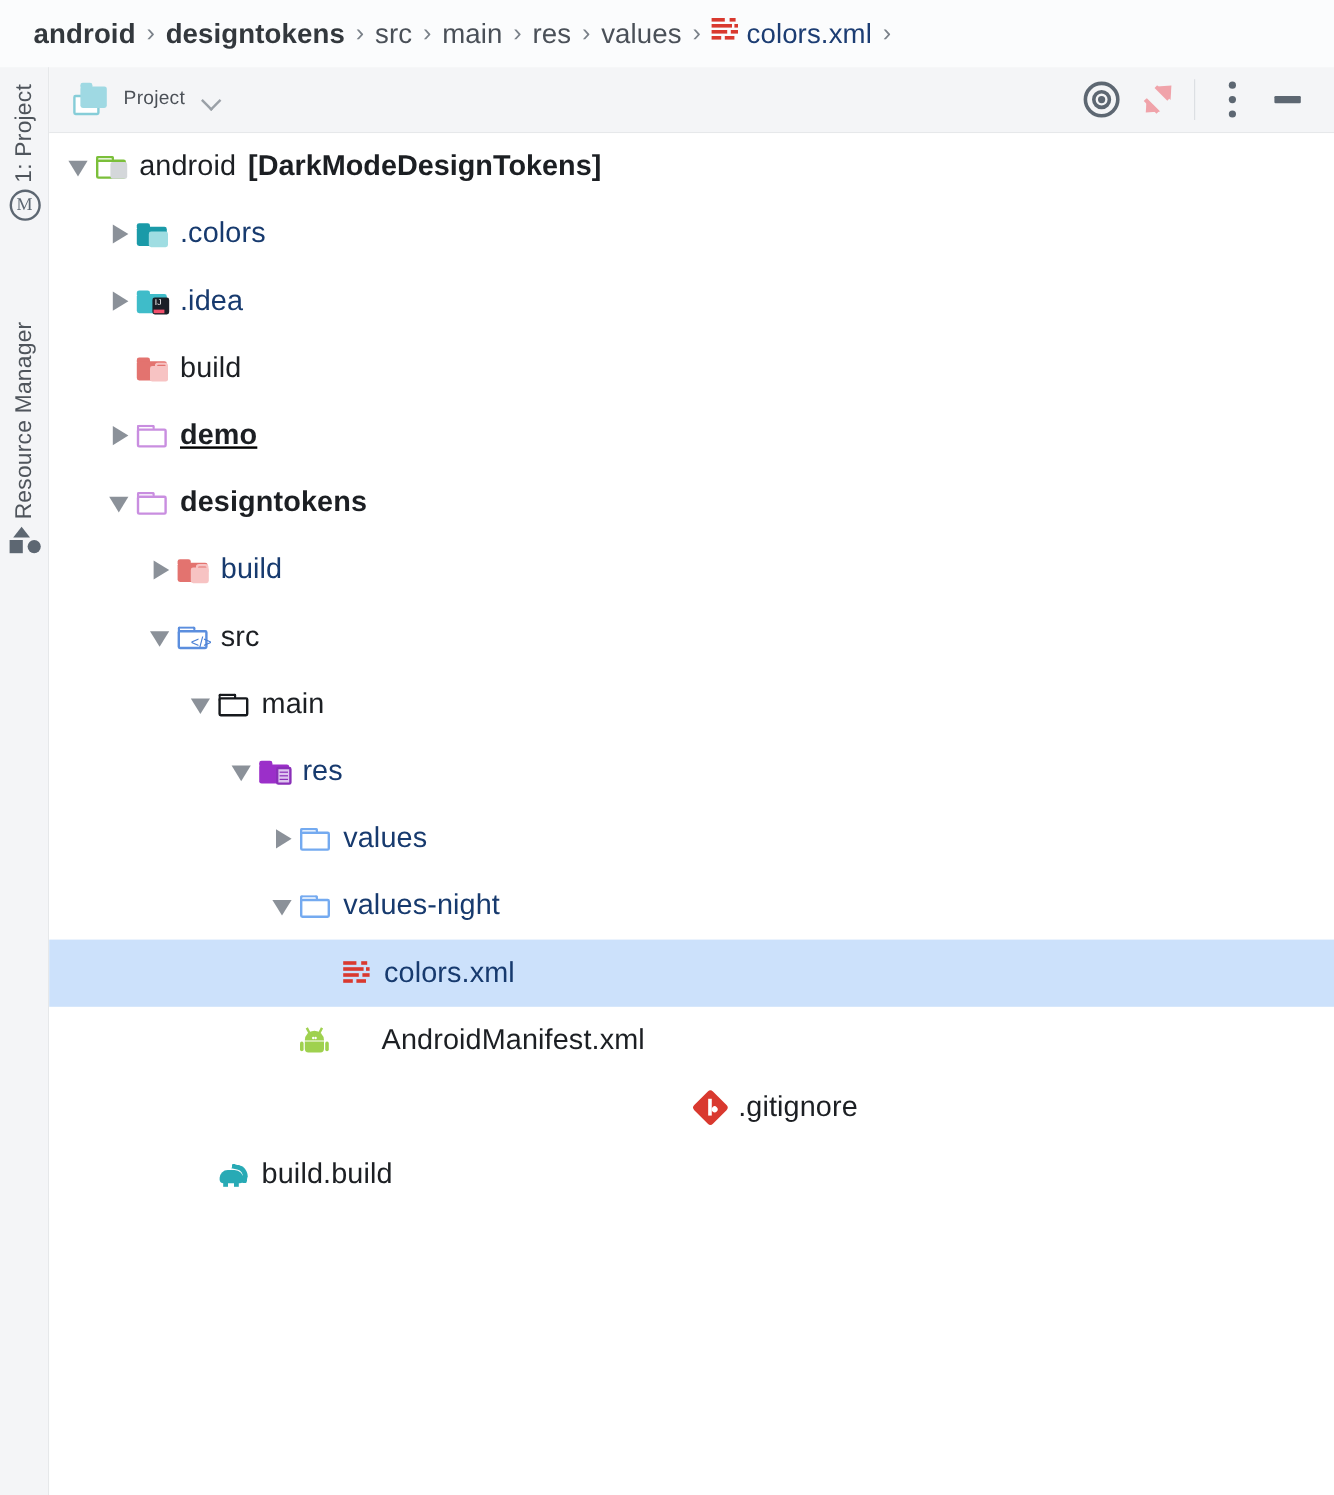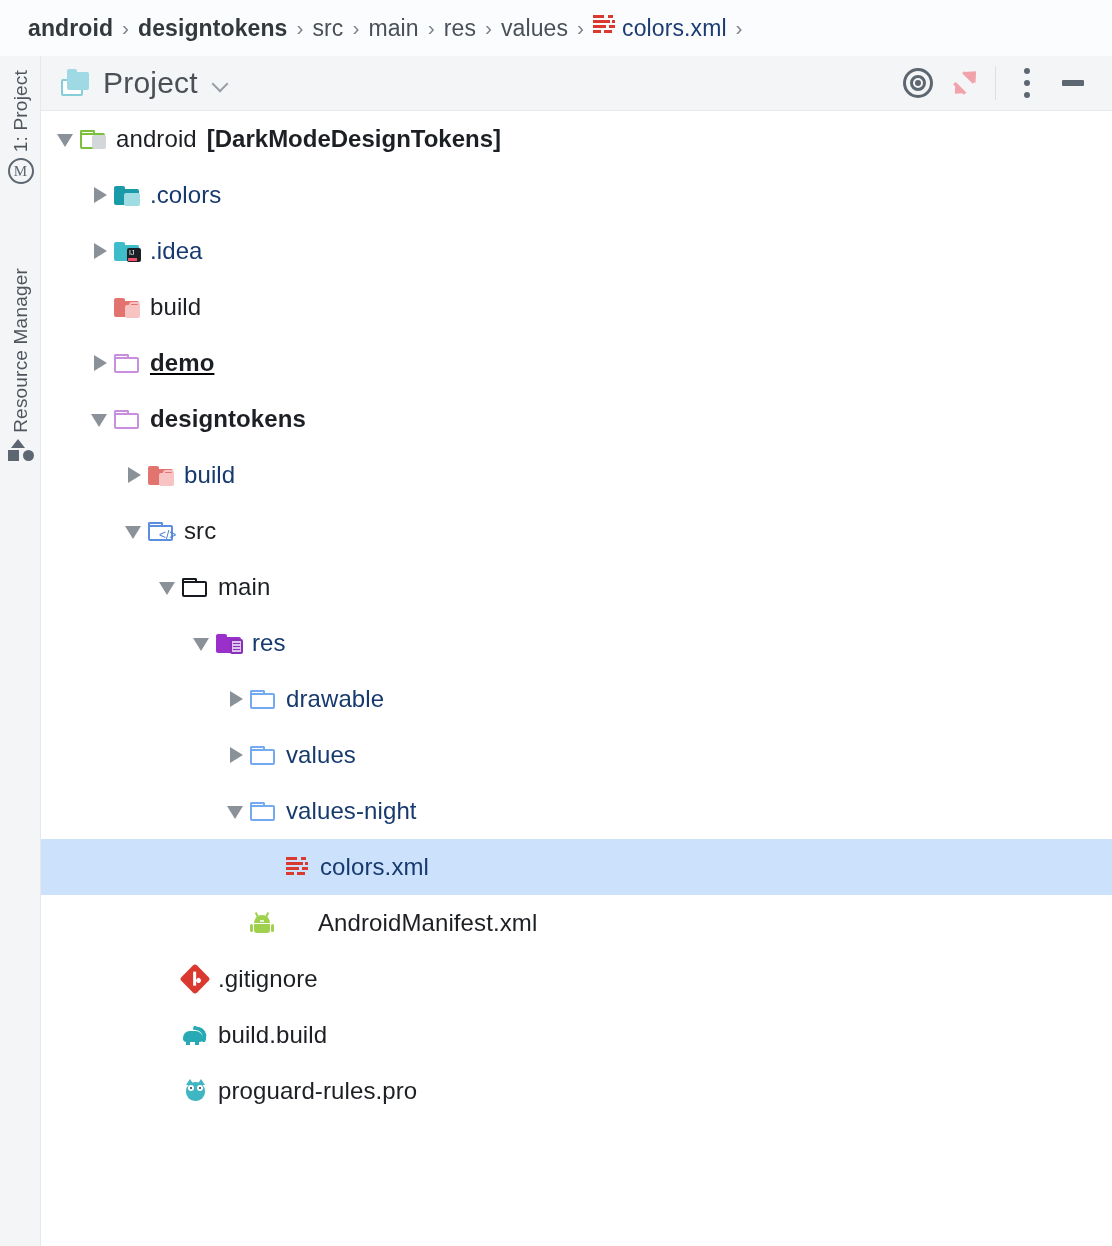--- a/index.html
+++ b/index.html
@@ -123,21 +123,21 @@
     display: flex;
     align-items: center;
     box-sizing: border-box;
   }
   .tw-title-group {
     display: flex;
     align-items: center;
     padding-left: 20px;
   }
   .tw-title {
-    font-size: 30px;
+    font-size: 16px;
     color: #4b5057;
     margin-left: 12px;
     letter-spacing: 0.2px;
   }
   .chevron-down {
     margin-left: 14px;
     width: 16px; height: 10px;
     position: relative;
   }
   .chevron-down::before {
@@ -821,30 +821,20 @@
           <span class="row-label navy">res</span>
         </div>
         <div class="row" style="padding-left: 182px;">
           <div class="twisty collapsed"></div>
           <div class="row-icon">
             <div class="folder outline" style="color: rgb(116, 170, 240);">
               <div class="tabtop"></div>
               <div class="body"></div>
             </div>
           </div>
-          <span class="row-label navy">drawable</span>
-        </div>
-        <div class="row" style="padding-left: 182px;">
-          <div class="twisty collapsed"></div>
-          <div class="row-icon">
-            <div class="folder outline" style="color: rgb(116, 170, 240);">
-              <div class="tabtop"></div>
-              <div class="body"></div>
-            </div>
-          </div>
           <span class="row-label navy">values</span>
         </div>
         <div class="row" style="padding-left: 182px;">
           <div class="twisty expanded"></div>
           <div class="row-icon">
             <div class="folder outline" style="color: rgb(116, 170, 240);">
               <div class="tabtop"></div>
               <div class="body"></div>
             </div>
           </div>
@@ -876,49 +866,34 @@
                 <div class="eye l"></div>
                 <div class="eye r"></div>
               </div>
               <div class="arm l"></div>
               <div class="arm r"></div>
               <div class="torso"></div>
             </div>
           </div>
           <span class="row-label">AndroidManifest.xml</span>
         </div>
-        <div class="row" style="padding-left: 114px;">
+        <div class="row" style="padding-left: 114px; justify-content: center;">
           <div class="twisty"></div>
           <div class="row-icon">
             <div class="git-icon"></div>
           </div>
           <span class="row-label">.gitignore</span>
         </div>
         <div class="row" style="padding-left: 114px;">
           <div class="twisty"></div>
           <div class="row-icon">
             <div class="gradle-icon">
               <div class="bodyg"></div>
               <div class="trunk"></div>
               <div class="legg a"></div>
               <div class="legg b"></div>
             </div>
           </div>
           <span class="row-label">build.build</span>
         </div>
-        <div class="row" style="padding-left: 114px;">
-          <div class="twisty"></div>
-          <div class="row-icon">
-            <div class="owl-icon">
-              <div class="oear l"></div>
-              <div class="oear r"></div>
-              <div class="obody"></div>
-              <div class="oeye l"></div>
-              <div class="oeye r"></div>
-              <div class="opupil l"></div>
-              <div class="opupil r"></div>
-            </div>
-          </div>
-          <span class="row-label">proguard-rules.pro</span>
-        </div>
       </div>
   </div>
 </div>
 
 </body></html>

